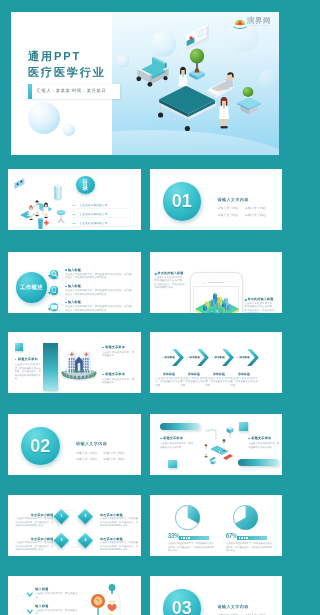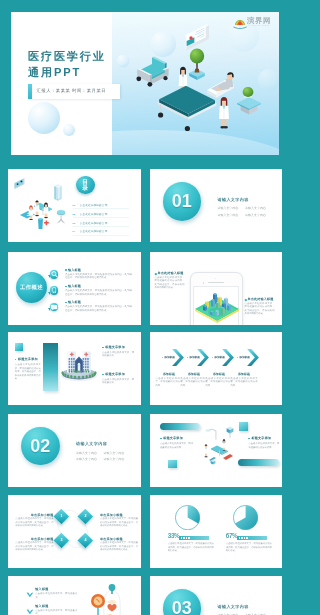--- a/index.html
+++ b/index.html
@@ -1,21 +1,21 @@
 <!DOCTYPE html>
 <html><head>
 <meta charset="utf-8">
 <style>
   html,body{margin:0;padding:0;}
   body{width:290px;height:615px;background:#1f9ca3;
        font-family:"Liberation Sans",sans-serif;overflow:hidden;}
   .page{position:relative;width:290px;height:615px;overflow:hidden;background:#1f9ca3;}
   .slide{position:absolute;background:#ffffff;overflow:hidden;}
   #s-cover{left:11px;top:12px;width:268px;height:143px;}
-  .cell{position:absolute;width:132.5px;height:73px;background:#fff;overflow:hidden;}
+  .cell{position:absolute;width:132.5px;height:61px;background:#fff;overflow:hidden;}
   .c1{left:8px;} .c2{left:149.5px;}
   .r2{top:169.3px;} .r3{top:251.7px;} .r4{top:332.2px;}
   .r5{top:413.8px;} .r6{top:494.8px;} .r7{top:576.4px;}
   svg{display:block;}
 
   
   #cover-white{position:absolute;left:0;top:0;width:101px;height:143px;background:#fff;overflow:hidden;}
   #cover-white .b1{position:absolute;left:17px;top:90px;width:32px;height:32px;border-radius:50%;
      background:radial-gradient(circle at 32% 26%,#ffffff 0%,#dff2fc 48%,#a3d8f2 100%);}
   #cover-white .b2{position:absolute;left:52px;top:112px;width:12px;height:12px;border-radius:50%;
@@ -263,22 +263,22 @@
       <rect x="211.8" y="91.4" width="2.3" height="2.8" fill="#f4c9a6"></rect>
       <ellipse cx="213.0" cy="88.9" rx="3.1" ry="3.6" fill="#f4c9a6"></ellipse>
       <path d="M209.7,89.1 C209.3,83.5 216.7,83.5 216.3,89.1 L216.3,93.9 L214.9,93.5 L215.0,88.7 L211.0,88.7 L211.1,93.5 L209.7,93.9 Z" fill="#7a2424"></path>
       </g>
   </svg>
   <div id="cover-white">
     <span class="b1"></span>
     <span class="b2"></span>
   </div>
   <div id="cover-title">
+    <div>通用PPT</div>
     <div>医疗医学行业</div>
-    <div>通用PPT</div>
   </div>
   <div id="cover-sub">
     <span class="bar"></span>
     <span class="t">汇报人：某某某   时间：某月某日</span>
   </div>
 </div>
 
 <div id="wm">
   <svg width="14" height="12" viewBox="0 0 14 12">
     <path d="M1 8 A6 6 0 0 1 13 8 Z" fill="none"></path>

